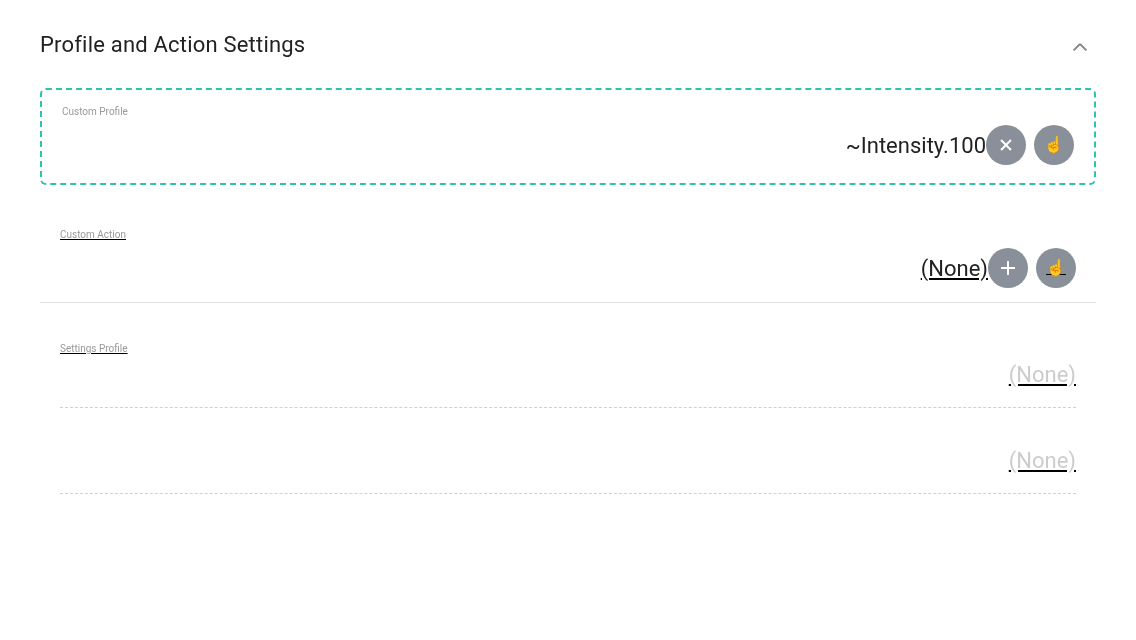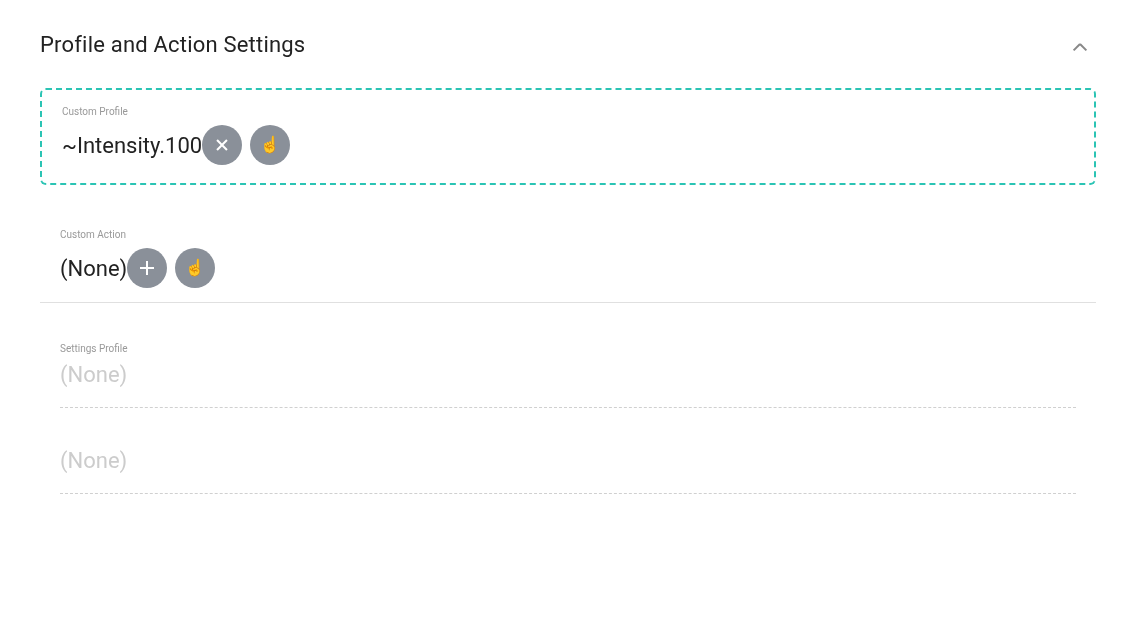--- a/index.html
+++ b/index.html
@@ -89,21 +89,21 @@
     .field-label {
       font-size: 10px;
       color: #999999;
       margin-bottom: 8px;
       font-weight: 400;
     }
 
     .field-row {
       display: flex;
       align-items: center;
-      justify-content: flex-start;
+      justify-content: flex-end;
     }
 
     .field-value {
       font-size: 22px;
       font-weight: 400;
       color: #222222;
     }
 
     .field-value.none {
       color: #cccccc;
@@ -192,20 +192,21 @@
 
     .dashed-divider {
       height: 1px;
       border: none;
       border-top: 1px dashed #d0d0d0;
       margin: 0 20px;
     }
 
     .section-block {
       margin-bottom: 0;
+      text-decoration: underline;
     }
   </style>
 </head>
 <body>
 
 <div class="panel">
 
   <div class="panel-header">
     <h2 class="panel-title">Profile and Action Settings</h2>
     <button class="collapse-btn" title="Collapse">

